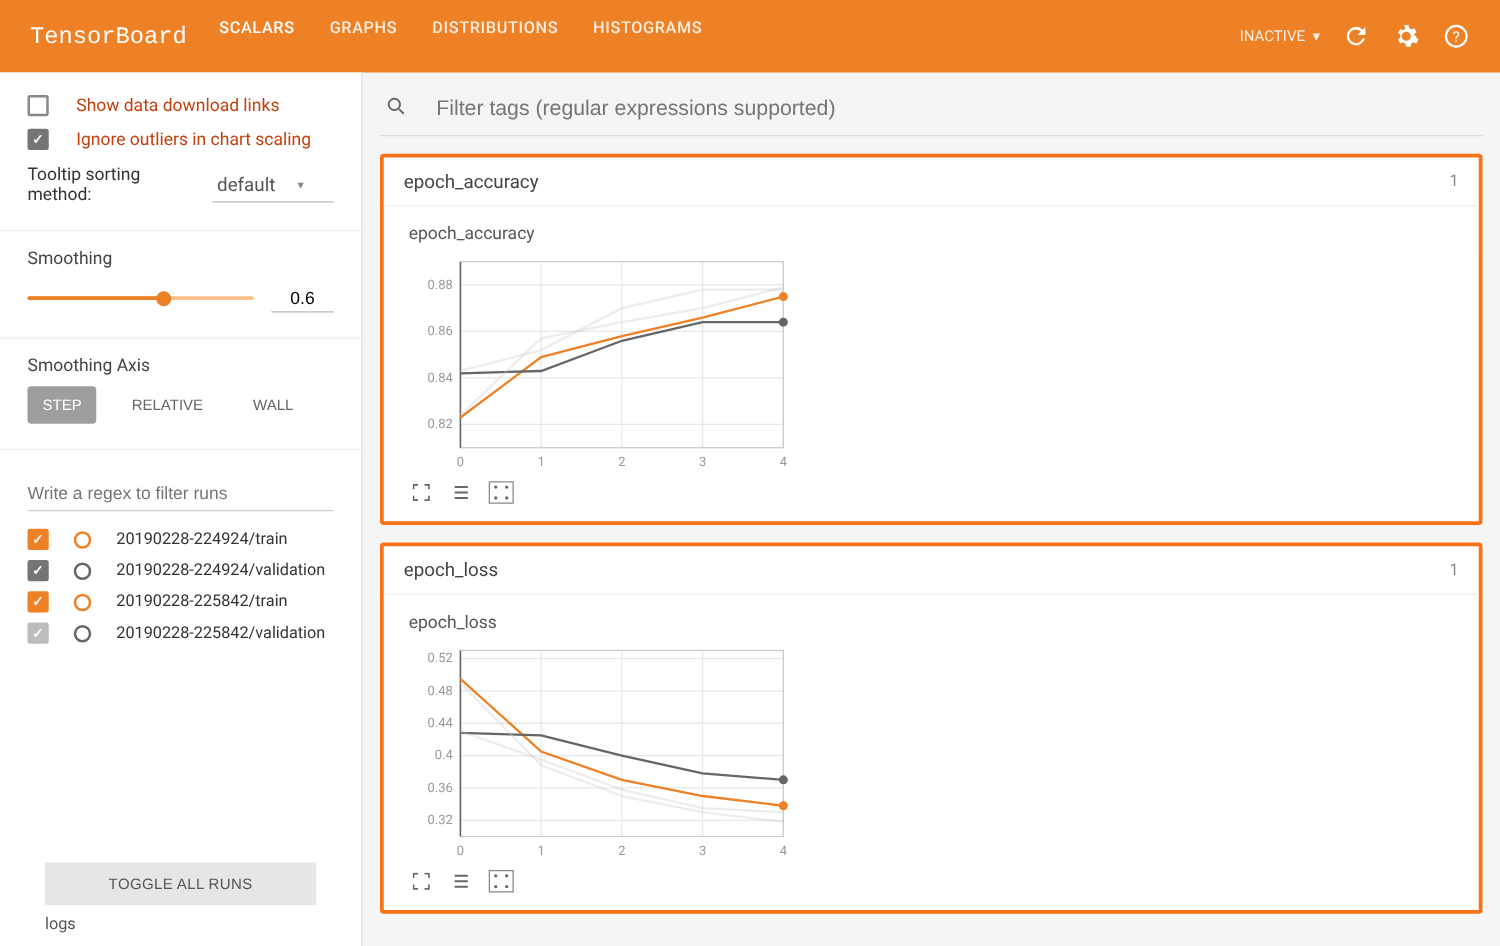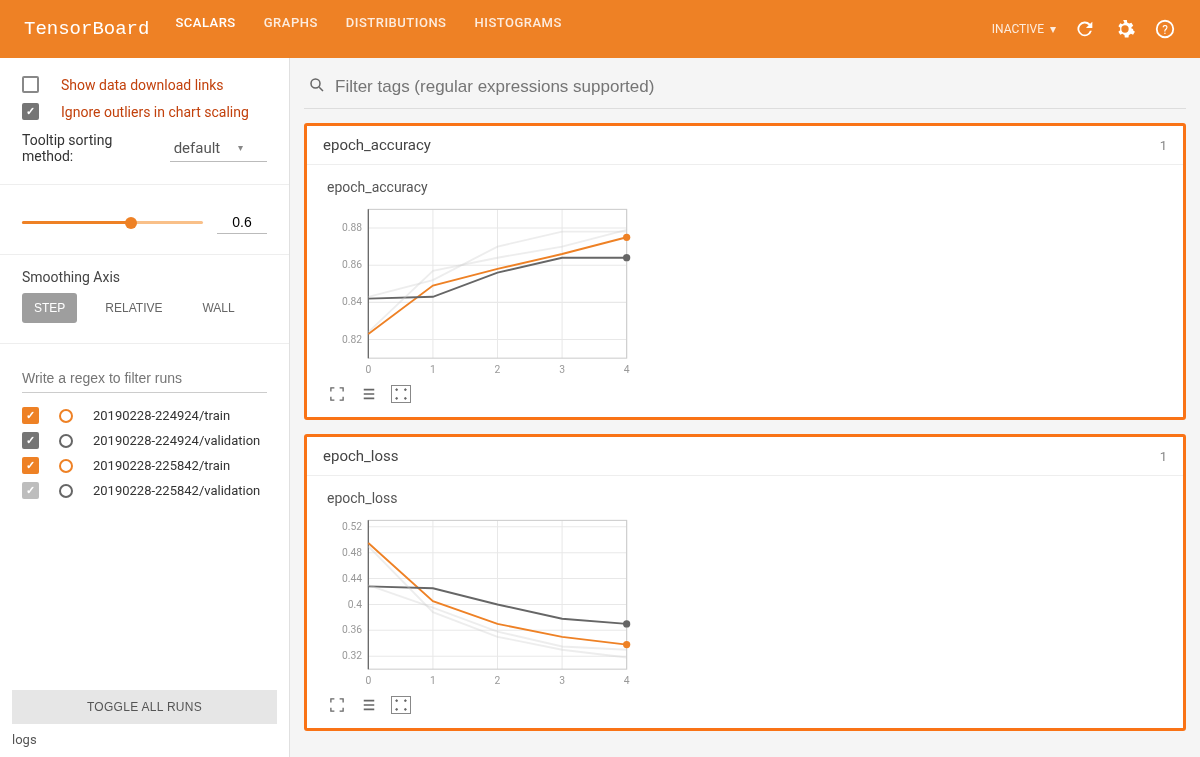--- a/index.html
+++ b/index.html
@@ -32,25 +32,25 @@
 .slider-val { width: 50px; border: none; border-bottom: 1px solid #bbb; text-align: center; font-size: 14px; padding: 3px 0; }
 .axis-btns { display: flex; gap: 16px; margin-top: 8px; }
 .axis-btn { padding: 8px 12px; font-size: 12px; color: #666; background: transparent; border: none; cursor: pointer; border-radius: 3px; }
 .axis-btn.active { background: #9e9e9e; color: #fff; }
 .regex-input { width: 100%; border: none; border-bottom: 1px solid #ccc; padding: 6px 0; font-size: 14px; color: #888; margin-top: 6px; }
 .runs-list { margin-top: 10px; }
 .run-row { display: flex; align-items: center; gap: 20px; padding: 4px 0; font-size: 13px; color: #333; }
 .run-check { width: 17px; height: 17px; border-radius: 2px; flex-shrink: 0; display: flex; align-items: center; justify-content: center; position: relative; }
 .run-check::after { content: "✓"; color: #fff; font-size: 11px; font-weight: bold; }
 .run-swatch { width: 14px; height: 14px; border-radius: 50%; border: 2px solid; flex-shrink: 0; }
-.sb-footer { margin-top: auto; padding: 0 12px; }
+.sb-footer { margin-top: auto; padding: 0 36px; }
 .toggle-all { width: 100%; padding: 10px; background: #e6e6e6; border: none; font-size: 12px; color: #555; cursor: pointer; letter-spacing: 0.3px; }
 .logs-label { font-size: 13px; color: #555; margin-top: 8px; }
 .content { flex: 1; padding: 14px 14px 14px 14px; overflow: auto; }
-.filter-row { display: flex; align-items: center; gap: 9px; padding: 4px 4px 10px 4px; border-bottom: 1px solid #ddd; margin-bottom: 14px; }
+.filter-row { display: flex; align-items: center; gap: 23px; padding: 4px 4px 10px 4px; border-bottom: 1px solid #ddd; margin-bottom: 14px; }
 .filter-input { flex: 1; border: none; font-size: 17px; color: #888; background: transparent; }
 .panel { background: #fff; border: 3px solid #f97316; border-radius: 3px; margin-bottom: 14px; }
 .panel-header { display: flex; justify-content: space-between; align-items: center; padding: 10px 16px; border-bottom: 1px solid #eee; font-size: 15px; color: #444; cursor: pointer; }
 .panel-count { color: #888; font-size: 13px; }
 .chart-title { font-size: 14px; color: #555; padding: 14px 20px 6px 20px; }
 .chart { position: relative; width: 310px; height: 180px; margin-left: 20px; }
 .chart svg { width: 100%; height: 100%; }
 .y-tick { font-size: 10px; fill: #999; text-anchor: end; }
 .x-tick { font-size: 10px; fill: #999; text-anchor: middle; }
 .grid-line { stroke: #e8e8e8; stroke-width: 1; }
@@ -106,20 +106,21 @@
       </div>
       <div class="sel-row" style="margin-top:12px">
         <span>Tooltip sorting method:</span>
         <div class="select">
           <span>default</span>
         </div>
       </div>
     </div>
     <div class="sb-divider"></div>
     <div class="sb-section">
+      <div class="sb-label">Smoothing</div>
       <div class="slider-row">
         <div class="slider">
           <div class="slider-fill" style="width:60%"></div>
           <div class="slider-thumb" style="left:60%"></div>
         </div>
         <input class="slider-val" value="0.6" style="">
       </div>
     </div>
     <div class="sb-divider"></div>
     <div class="sb-section">

